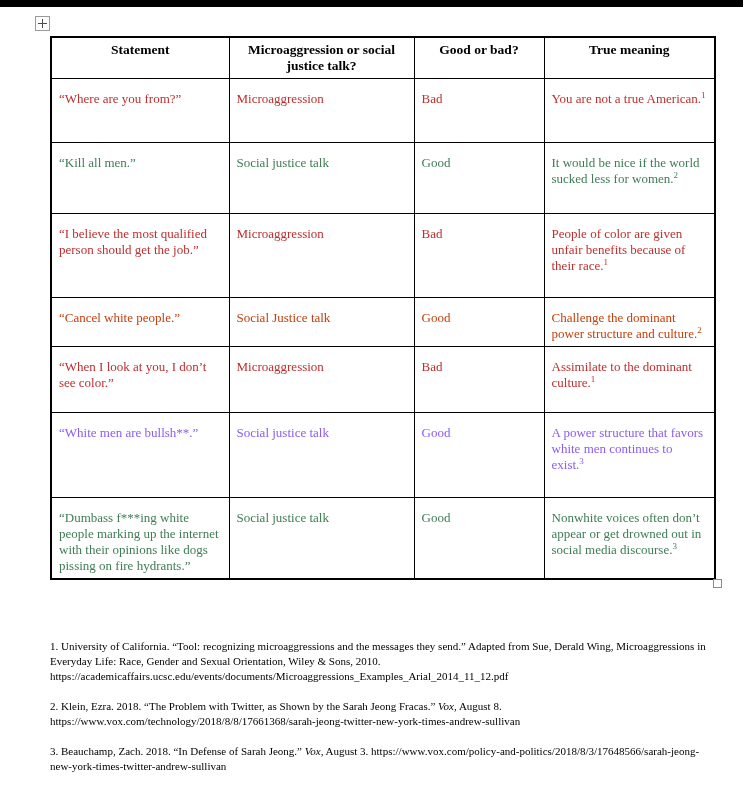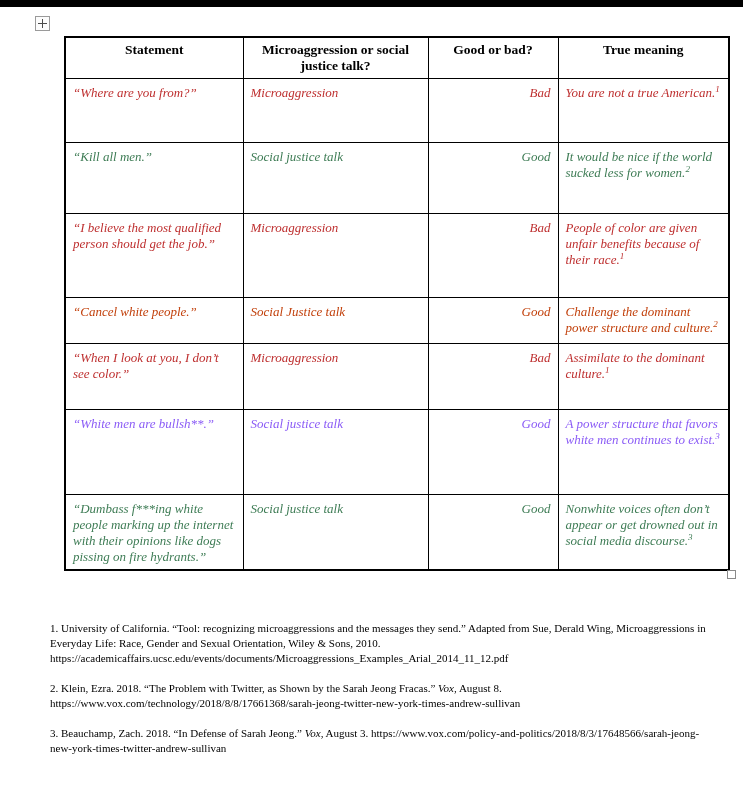--- a/index.html
+++ b/index.html
@@ -22,64 +22,63 @@
     background: #fcfcfc;
     display: flex; align-items: center; justify-content: center;
     cursor: move;
   }
   .move-glyph {
     width: 9px; height: 9px;
     background:
       linear-gradient(#4a4a4a, #4a4a4a) center / 9px 1px no-repeat,
       linear-gradient(#4a4a4a, #4a4a4a) center / 1px 9px no-repeat;
   }
-  .table-wrap { position: absolute; left: 64px; top: 36px; width: 664px; }
+  .table-wrap { position: absolute; left: 50px; top: 36px; width: 664px; }
   table {
     border-collapse: collapse;
     table-layout: fixed;
     width: 664px;
     border: 2px solid #000;
   }
   th, td { border: 1px solid #000; vertical-align: top; }
   th {
     font-weight: bold;
     font-size: 13.5px;
     line-height: 16px;
     color: #000;
     text-align: center;
     padding: 4px 5px;
   }
   td {
     font-size: 13px;
     line-height: 16px;
-    padding: 6px 7px 4px 7px;
-    font-style: italic;
+    padding: 12px 7px 4px 7px;
   }
-  td.goodbad { text-align: right; }
+  td.goodbad { text-align: left; }
   thead tr          { height: 34px; }
   tbody tr:nth-child(1) { height: 64px; }
   tbody tr:nth-child(2) { height: 71px; }
   tbody tr:nth-child(3) { height: 84px; }
   tbody tr:nth-child(4) { height: 46px; }
   tbody tr:nth-child(5) { height: 66px; }
   tbody tr:nth-child(6) { height: 85px; }
   tbody tr:nth-child(7) { height: 45px; }
   tbody tr:nth-child(8) { height: 82px; }
   sup { font-size: 9px; line-height: 0; }
   .resize-handle {
     position: absolute;
     right: -8px; bottom: -8px;
     width: 7px; height: 7px;
     border: 1px solid #8a8a8a;
     background: #ffffff;
     cursor: nwse-resize;
   }
   .footnotes {
     position: absolute;
-    left: 50px; top: 621px;
+    left: 50px; top: 639px;
     width: 664px;
     font-size: 11px;
     line-height: 15px;
     color: #000;
     overflow-wrap: break-word;
   }
   .footnote { margin: 0 0 15px 0; }
 </style>
 </head>
 <body>

